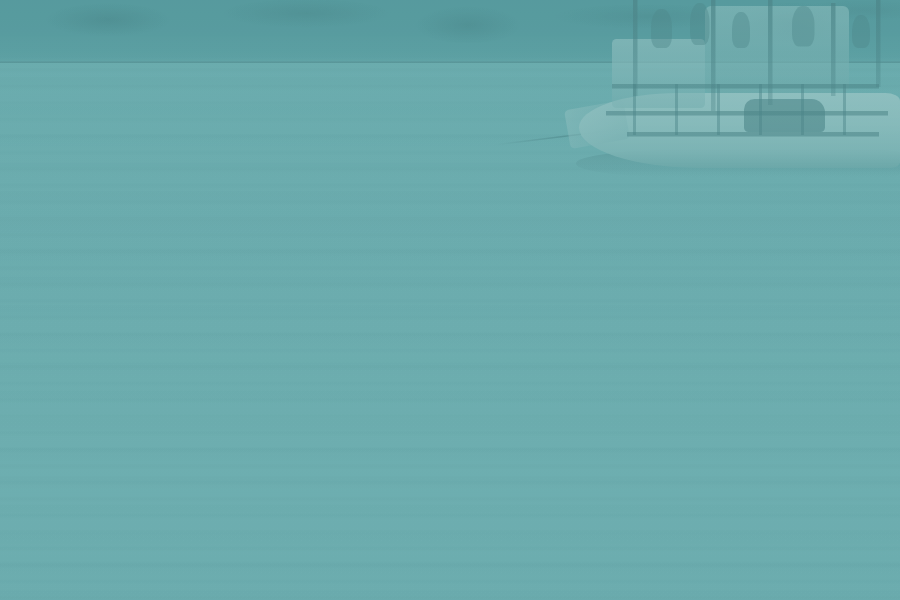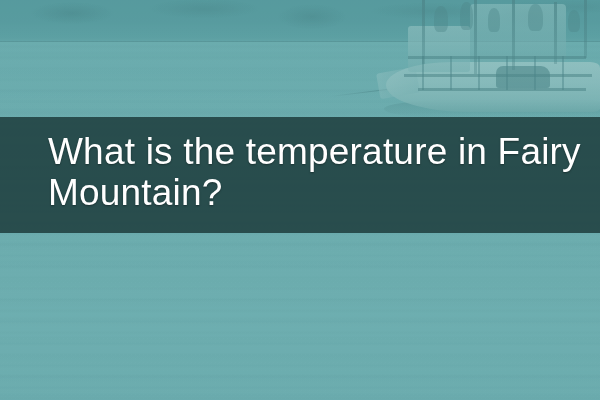--- a/index.html
+++ b/index.html
@@ -284,17 +284,14 @@
       <div class="crew c2"></div>
       <div class="crew c3"></div>
       <div class="crew c4"></div>
       <div class="crew c5"></div>
     </div>
 
     <div class="tint"></div>
     <div class="tint-2"></div>
   </div>
 
-  <div class="caption-band">
-    <div class="caption-text">What is the temperature in Fairy Mountain?</div>
-  </div>
 
 </div>
 
 </body></html>

